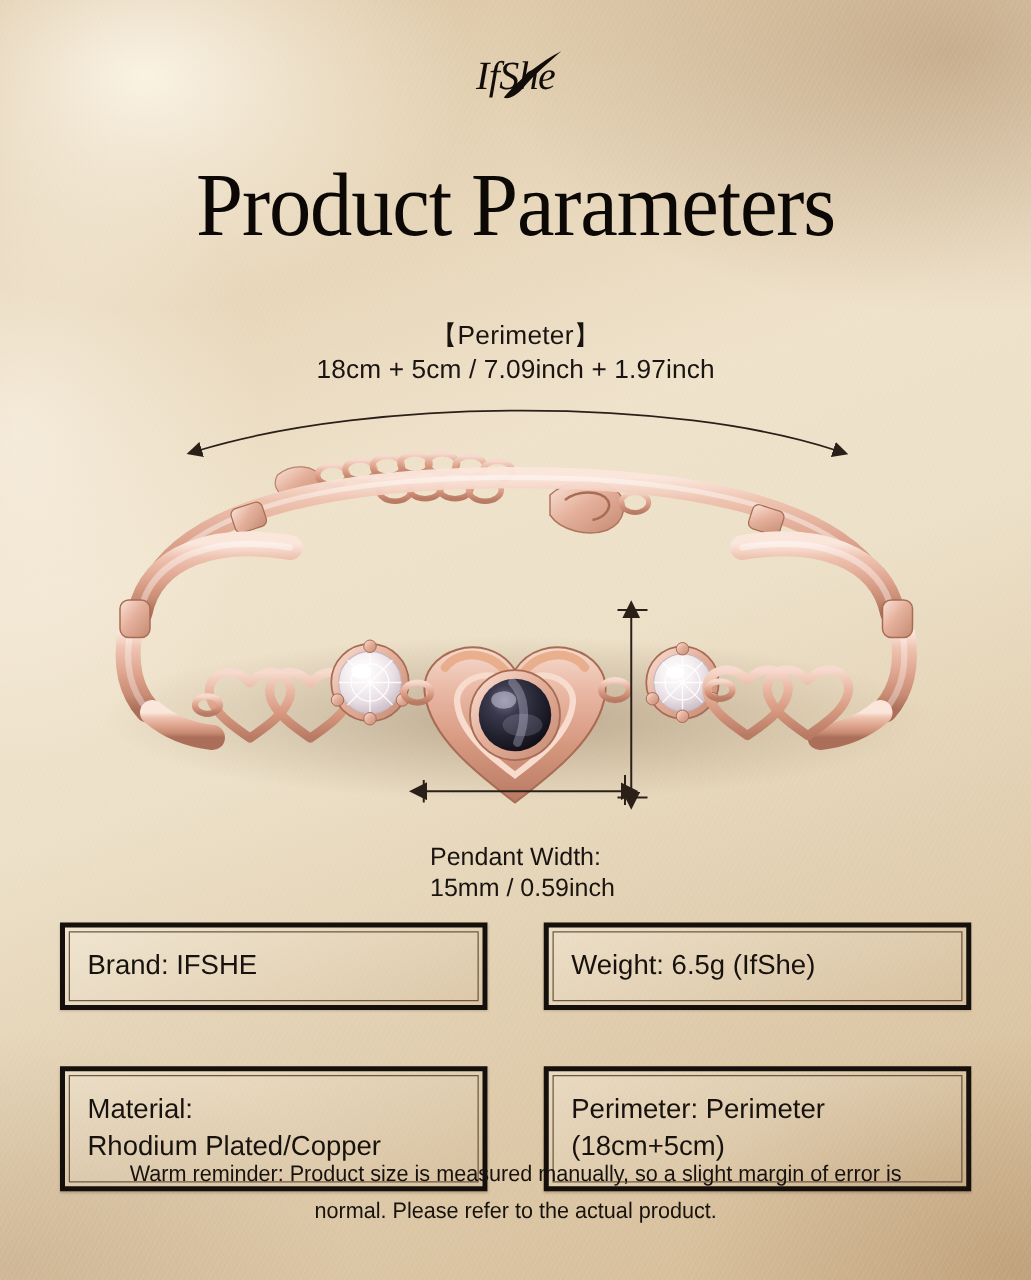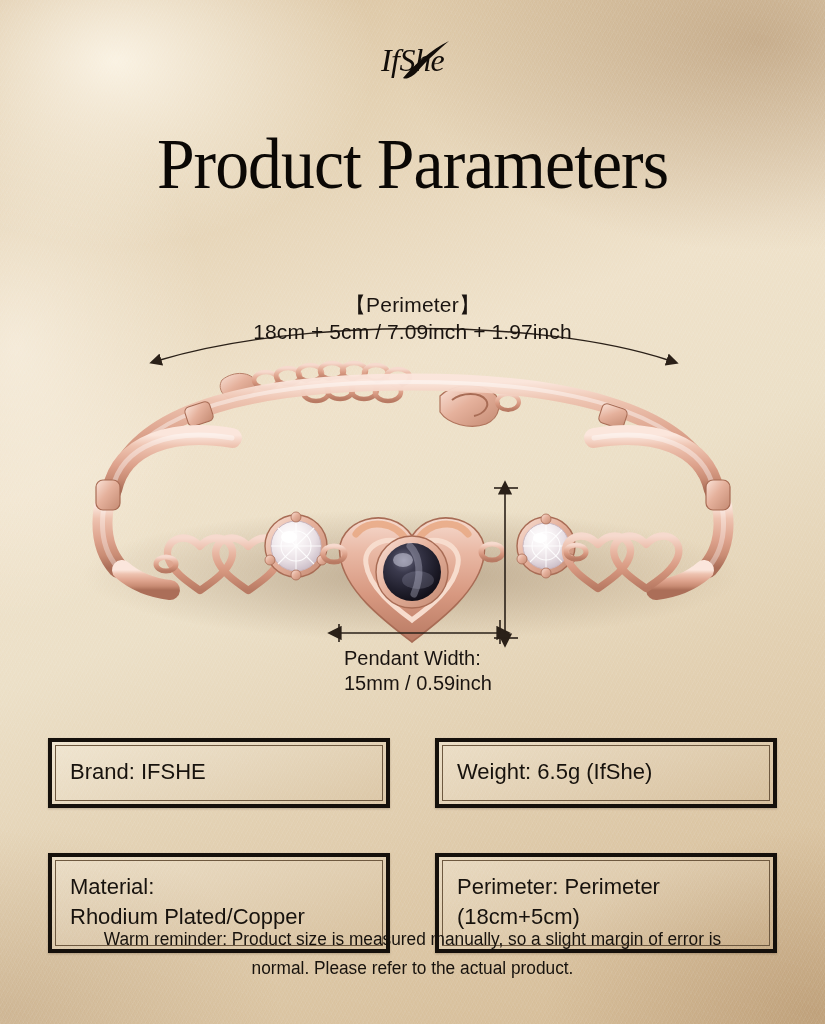--- a/index.html
+++ b/index.html
@@ -91,21 +91,20 @@
     position: absolute;
     top: 255px; left: 0; right: 0;
     text-align: center;
     color: #1a1410;
     z-index: 6;
   }
   #perimeter-caption .pc-title {
     font-size: 21px;
     line-height: 27px;
     letter-spacing: .2px;
-    margin-top: 36px;
   }
   #perimeter-caption .pc-value {
     font-size: 21px;
     line-height: 27px;
     letter-spacing: .1px;
   }
 
   
   #photo {
     position: absolute;
@@ -366,21 +365,21 @@
       </g>
 
       <g stroke="#2a2018" stroke-width="1.6">
         <line x1="505" y1="173" x2="505" y2="315" marker-start="url(#ahL)" marker-end="url(#ahR)"></line>
         <line x1="494" y1="168" x2="518" y2="168"></line>
         <line x1="494" y1="318" x2="518" y2="318"></line>
       </g>
     </svg>
   </div>
 
-  <div class="dim-label" id="pendant-width-label" style="white-space:pre-line;">Pendant Width:
+  <div class="dim-label" id="pendant-width-label" style="white-space:pre-line;margin-top:28px;">Pendant Width:
 15mm / 0.59inch</div>
 
   <div id="specs">
     <div class="spec-box">
       <div class="inner">
           <span class="spec-text">Brand: IFSHE</span>
         </div>
     </div>
     <div class="spec-box">
       <div class="inner">

